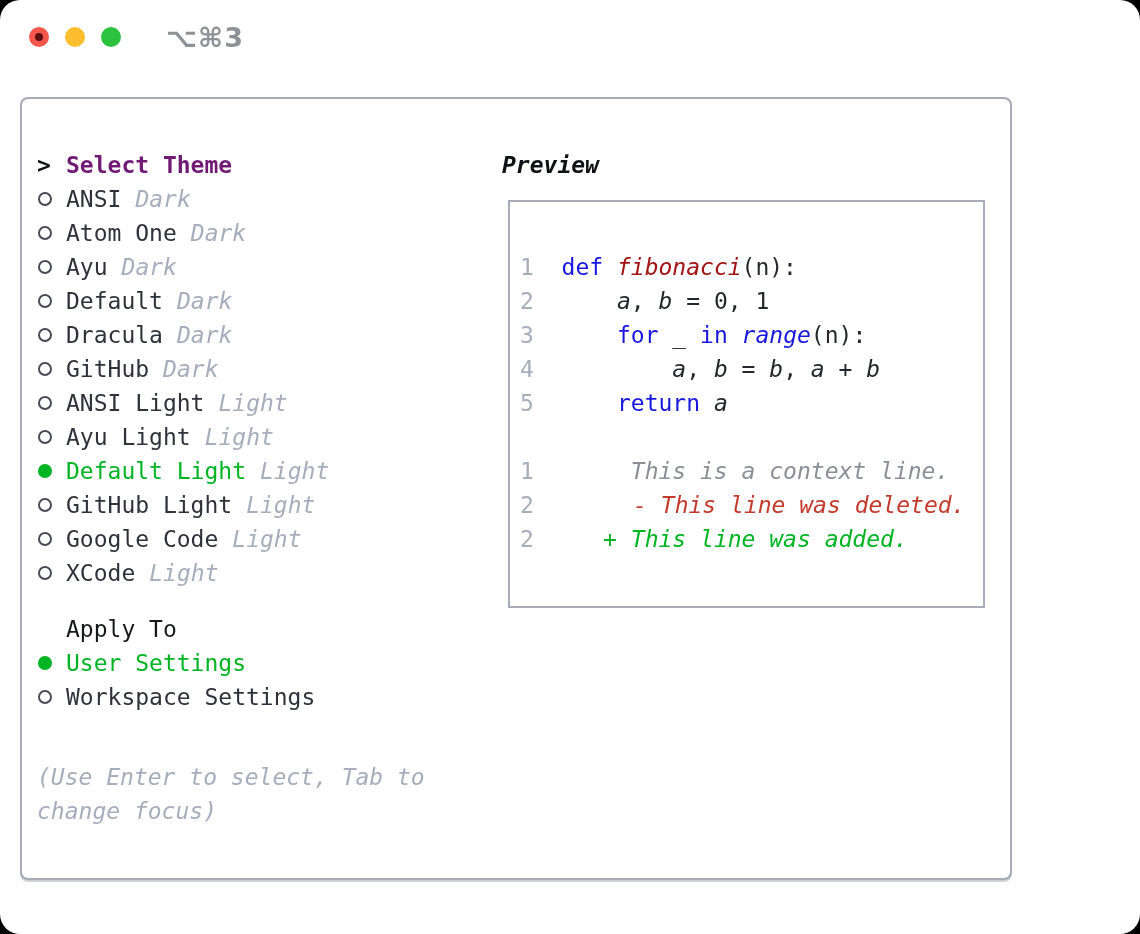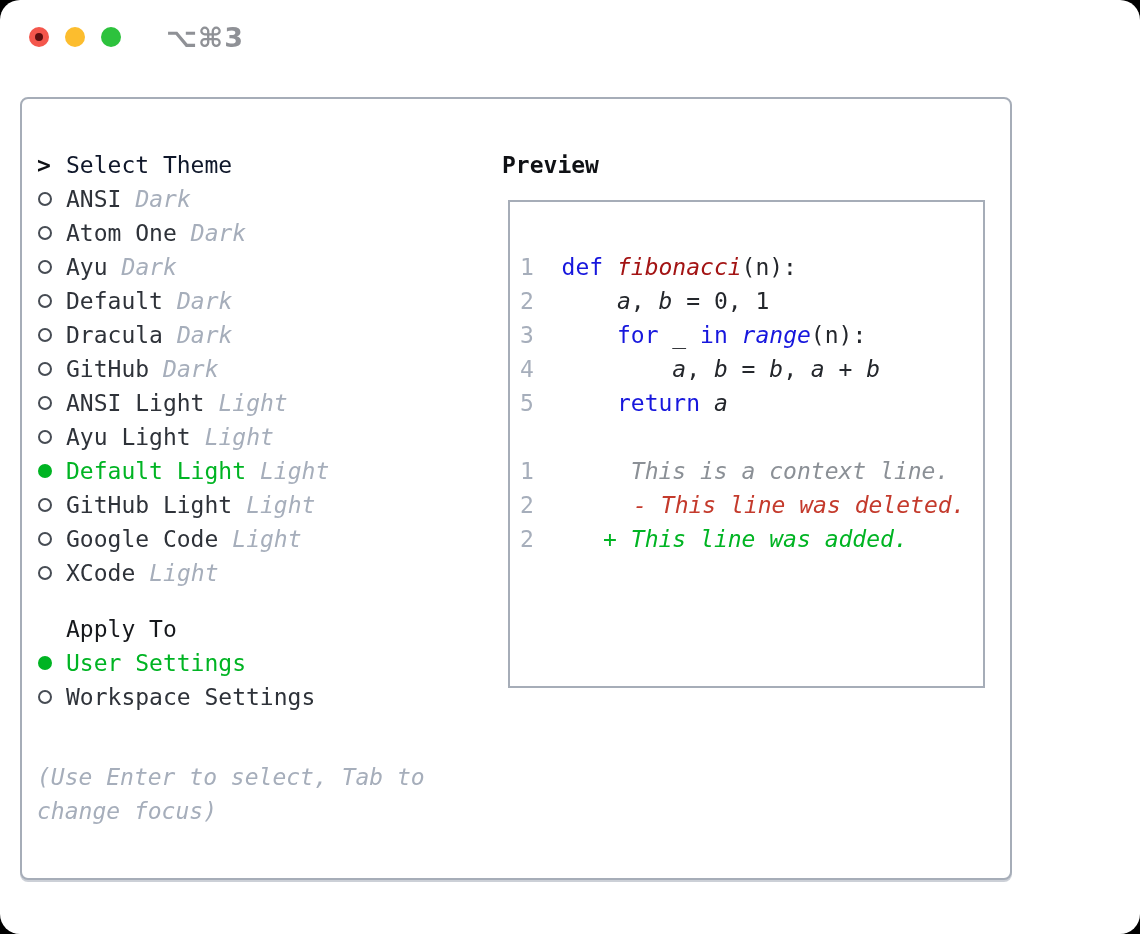--- a/index.html
+++ b/index.html
@@ -23,33 +23,33 @@
          border:2px solid #a6adb8;border-radius:8px;background:#fff;
          box-shadow:0 2px 0 rgba(110,120,140,0.35);}
 
   .row{height:34px;display:flex;align-items:center;font-size:23px;color:#2e3239;}
   .bullet-slot{flex:0 0 29px;width:29px;display:flex;align-items:center;}
   .radio{width:14px;height:14px;border-radius:50%;border:2px solid #474c54;box-sizing:border-box;
          margin-left:1px;}
   .row.selected .radio{background:#00b423;border-color:#00b423;}
   .row.selected .opt-name{color:#00b423;}
   .caret{font-weight:700;color:#0f1115;font-size:23px;}
-  .header-label{font-weight:400;color:#0f172a;}
+  .header-label{font-weight:700;color:#701a75;}
   .subheader-label{color:#16181c;}
   .opt-name{white-space:pre;}
   .opt-variant{margin-left:14px;color:#a6aebb;font-style:italic;white-space:pre;}
 
   .theme-list{position:absolute;left:37px;top:148px;}
   .apply-list{position:absolute;left:37px;top:612px;}
   .hint{position:absolute;left:37px;top:760px;width:440px;font-size:23px;line-height:34px;
         color:#a6aebb;font-style:italic;}
 
   .preview-label{position:absolute;left:502px;top:148px;height:34px;display:flex;align-items:center;
-        font-size:23px;font-weight:700;color:#0f1115;}
-  .preview-box{position:absolute;left:508px;top:200px;width:477px;height:488px;box-sizing:border-box;
+        font-size:23px;font-weight:700;color:#0f1115;font-style:italic;}
+  .preview-box{position:absolute;left:508px;top:200px;width:477px;height:408px;box-sizing:border-box;
         border:2px solid #a6adb8;background:#fff;padding:48px 0 0 10px;overflow:hidden;}
   .pline{height:34px;line-height:34px;font-size:23px;white-space:pre;}
   .seg-num{color:#a6aebb;}
   .seg-plain{color:#24272c;}
   .seg-kw{color:#1717dd;}
   .seg-fn{color:#a31414;font-style:italic;}
   .seg-builtin{color:#1717dd;font-style:italic;}
   .seg-var{color:#24272c;font-style:italic;}
   .seg-ctx{color:#8b9096;font-style:italic;}
   .seg-del{color:#c43a2c;font-style:italic;margin-left:30px;}

